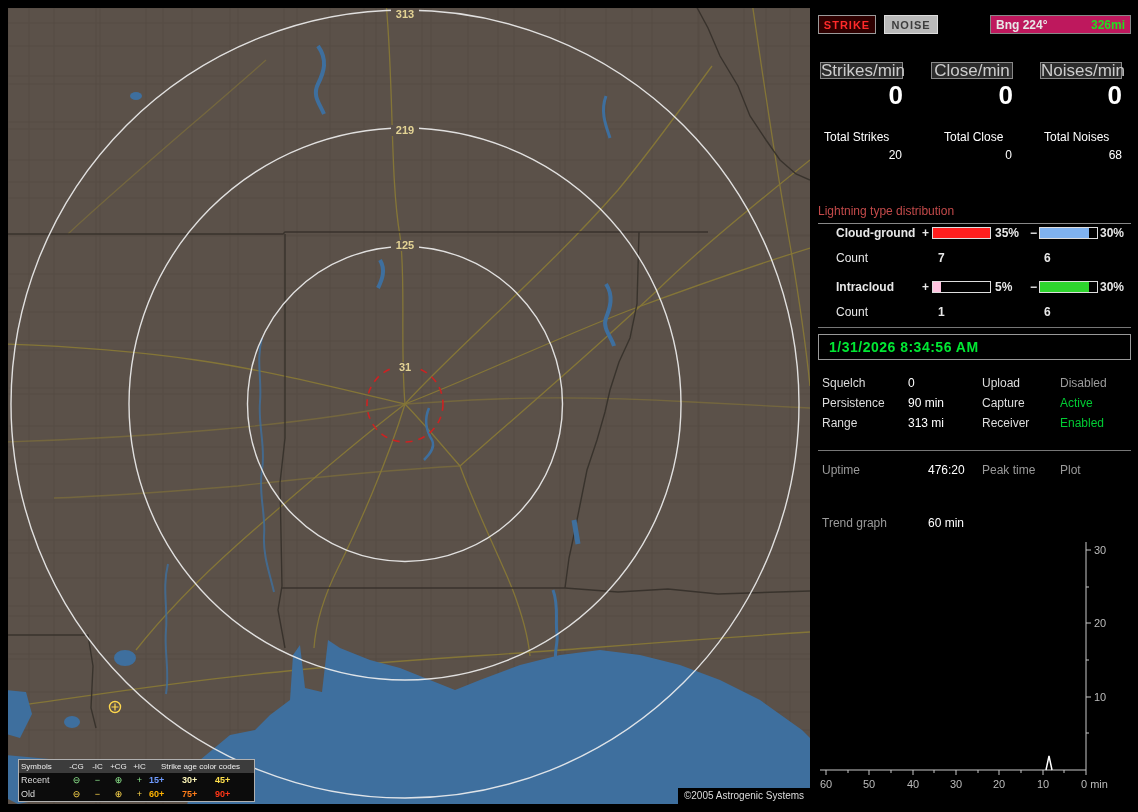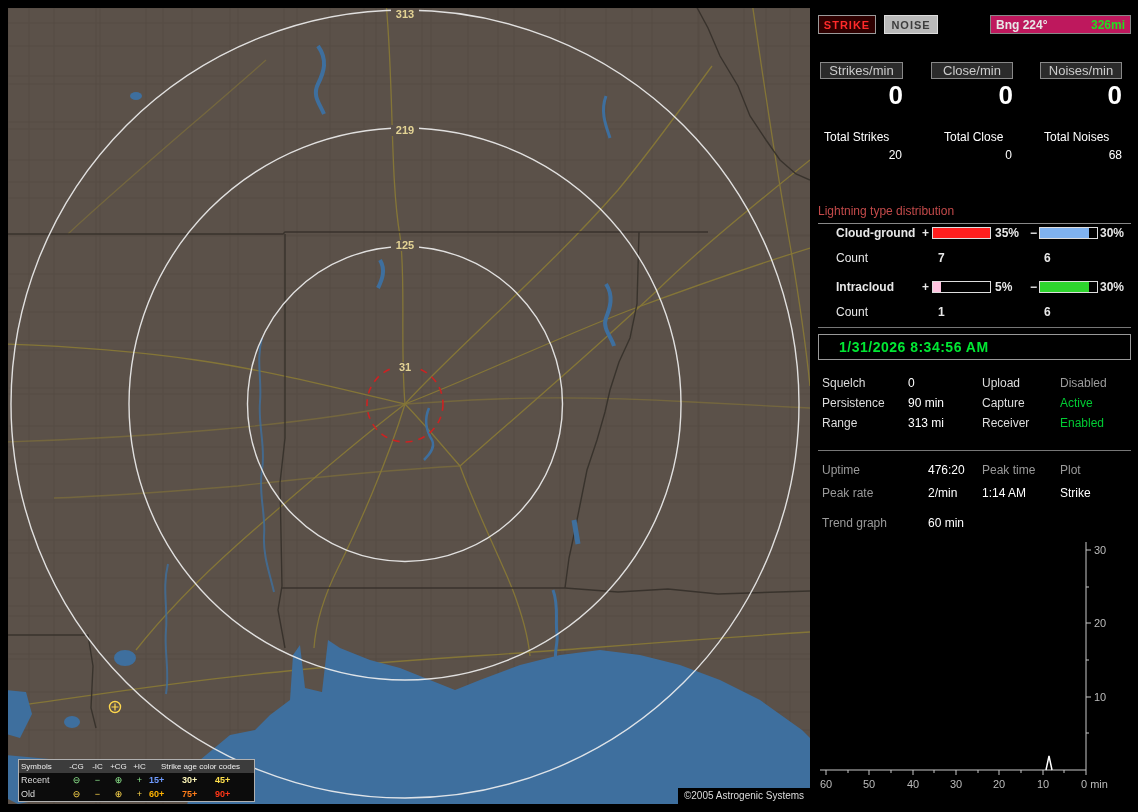--- a/index.html
+++ b/index.html
@@ -24,42 +24,42 @@
   .btn{position:absolute;top:7px;height:19px;border:1px solid #9a9a9a;
        font-family:"Liberation Sans",sans-serif;font-weight:bold;font-size:11px;
        letter-spacing:1px;padding:0;cursor:pointer;}
   .btn-strike{left:0;width:58px;background:#2e0000;color:#ff2a2a;}
   .btn-noise{left:66px;width:54px;background:#b9b9b9;color:#3c3c3c;border-color:#ddd;}
   .bng{left:172px;top:7px;width:141px;height:19px;border:1px solid #888;background:#be185d;
        display:flex;justify-content:space-between;align-items:center;padding:0 5px;
        box-sizing:border-box;font-weight:bold;}
   .bng .rng{color:#1ee11e;}
   .ratebox{top:54px;height:17px;line-height:15px;text-align:center;border:1px solid #888;
-           background:#2b2b2b;color:#ccc;font-size:13px;box-sizing:border-box;}
+           background:#2b2b2b;color:#ccc;font-size:17px;box-sizing:border-box;}
   .rb1{left:2px;width:83px;} .rb2{left:113px;width:82px;} .rb3{left:222px;width:82px;}
   .zero{top:72px;font-weight:bold;font-size:26px;color:#fff;text-align:right;}
   .z1{left:2px;width:83px;} .z2{left:113px;width:82px;} .z3{left:222px;width:82px;}
   .tlab{top:122px;color:#fff;padding-left:4px;box-sizing:border-box;}
   .tval{top:140px;color:#fff;text-align:right;padding-right:2px;box-sizing:border-box;}
   .tc1{left:2px;width:84px;} .tc2{left:122px;width:74px;} .tc3{left:222px;width:84px;}
   .dist-title{left:0;top:196px;width:313px;color:#c34a4a;border-bottom:1px solid #888;
               padding-bottom:5px;}
   .drow{left:16px;height:14px;width:313px;}
   .drow span{position:absolute;white-space:nowrap;}
   .d-label{left:2px;font-weight:bold;}
   .d-plus{left:88px;font-weight:bold;}
   .d-minus{left:196px;font-weight:bold;}
   .bar{position:absolute;top:1px;width:57px;height:10px;border:1px solid #dedede;background:#000;}
   .bar .fill{display:block;height:100%;}
   .b1{left:98px;} .b2{left:205px;}
   .d-pct1{left:161px;font-weight:bold;} .d-pct2{left:266px;font-weight:bold;}
   .c-label{left:2px;} .c1{left:104px;font-weight:bold;} .c2{left:210px;font-weight:bold;}
   .hr{left:0;width:313px;border-top:1px solid #777;height:0;}
   .clockbox{left:0;top:326px;width:313px;height:26px;border:1px solid #999;box-sizing:border-box;
-            color:#00e833;font-weight:bold;font-size:14px;line-height:24px;padding-left:20px;
+            color:#00e833;font-weight:bold;font-size:14px;line-height:24px;padding-left:10px;
             letter-spacing:.5px;}
   .srow{left:0;width:313px;height:14px;}
   .srow span{position:absolute;white-space:nowrap;}
   .s-l1{left:4px;color:#ddd;} .s-v1{left:90px;color:#fff;}
   .s-l2{left:164px;color:#ddd;} .s-v2{left:242px;}
   .st-l1{left:4px;color:#9a9a9a;} .st-v1{left:110px;color:#fff;}
   .st-l2{left:164px;color:#9a9a9a;} .st-v2{left:242px;color:#9a9a9a;}
   .st-v2w{left:242px;color:#fff;}
   .trend{left:0;top:530px;width:313px;height:266px;}
 </style>
@@ -286,26 +286,20 @@
     </div>
 
     <div class="abs hr" style="top:442px;"></div>
 
     <div class="abs srow" style="top:455px;">
       <span class="st-l1">Uptime</span>
       <span class="st-v1">476:20</span>
       <span class="st-l2">Peak time</span>
       <span class="st-v2">Plot</span>
     </div>
-    <div class="abs srow" style="top:478px;">
-      <span class="st-l1">Peak rate</span>
-      <span class="st-v1">2/min</span>
-      <span class="st-l2" style="color:#fff">1:14 AM</span>
-      <span class="st-v2w">Strike</span>
-    </div>
     <div class="abs srow" style="top:508px;text-align:center;">
       <span class="st-l1">Trend graph</span>
       <span class="st-v1">60 min</span>
     </div>
 
     <svg class="abs trend" viewBox="0 0 313 266">
       <g stroke="#c8c8c8" stroke-width="1">
         <line x1="268" y1="4" x2="268" y2="232"></line>
         <line x1="2" y1="232" x2="268" y2="232"></line>
 

